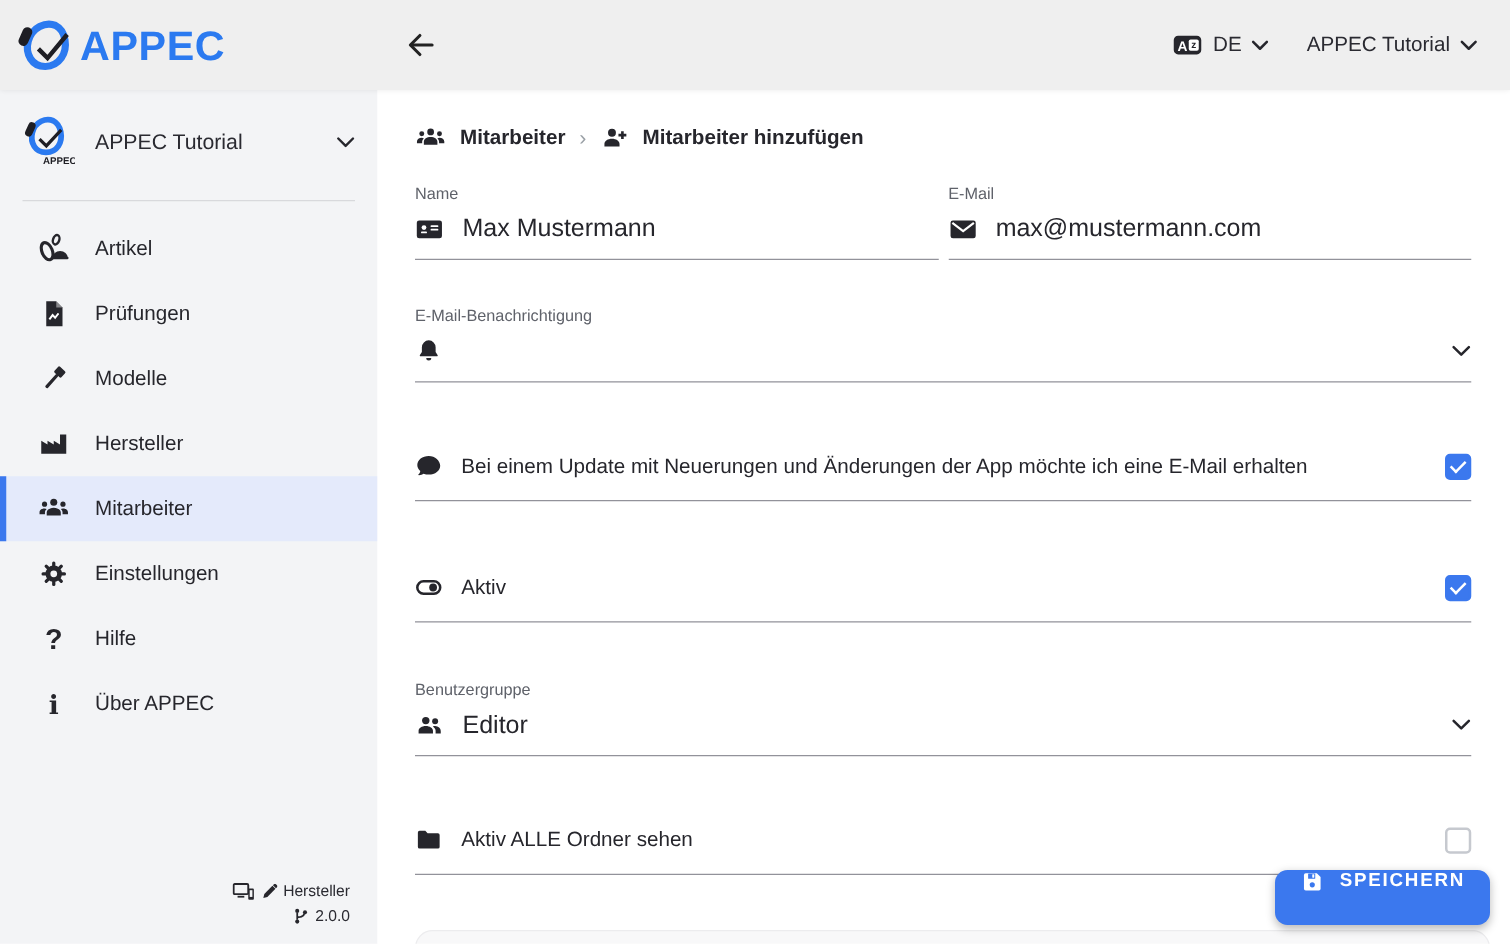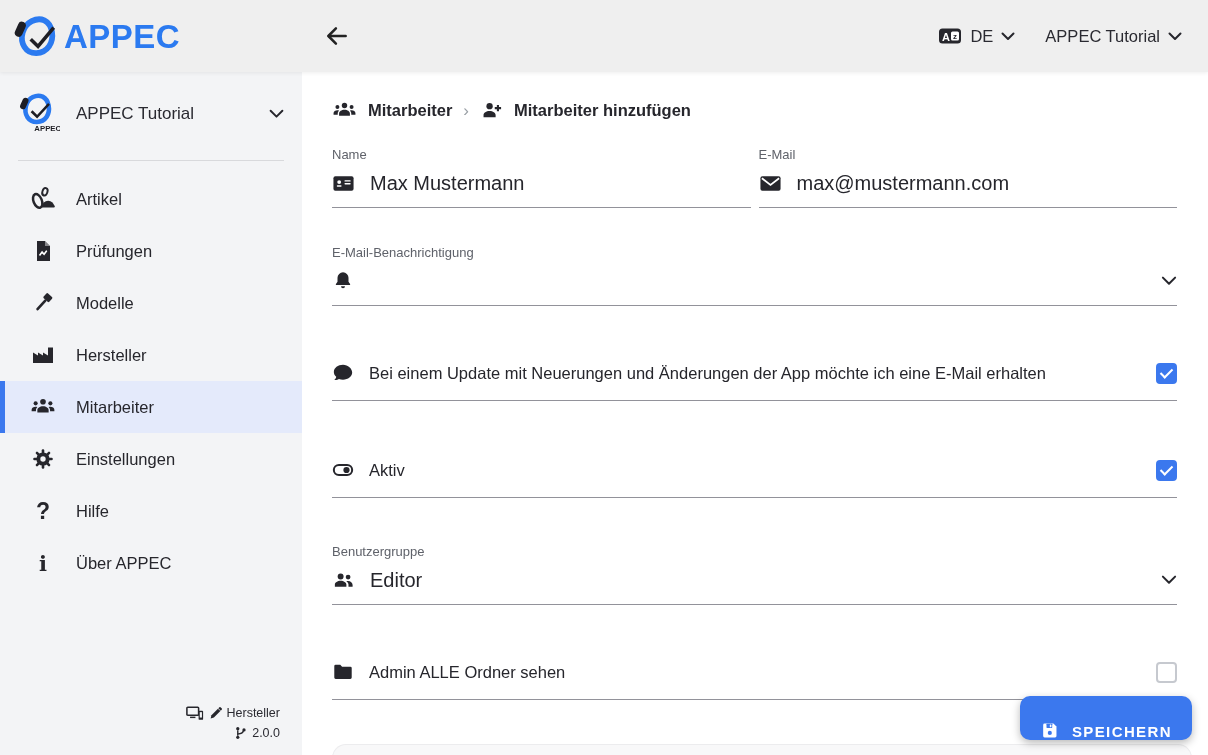--- a/index.html
+++ b/index.html
@@ -83,21 +83,21 @@
   }
 
   .bottom-card{
     margin-top:44px;margin-right:-15px;height:60px;
     background:#f8f8f9;border:1px solid #ececee;border-bottom:none;
     border-radius:14px 14px 0 0;
   }
   .save-btn{
     position:absolute;right:16px;bottom:15px;z-index:5;
     height:44px;padding:0 20px;border:none;border-radius:10px;cursor:pointer;
-    background:#3b78ee;color:#fff;display:flex;align-items:flex-end;gap:13px;
+    background:#3b78ee;color:#fff;display:flex;align-items:flex-start;gap:13px;
     font-family:"Liberation Sans",sans-serif;font-size:15px;font-weight:700;letter-spacing:1.4px;
     box-shadow:0 3px 8px rgba(0,0,0,.28);
   }
 </style>
 </head>
 <body>
 
 <header class="topbar">
   <div class="brand">
     <span>
@@ -401,21 +401,21 @@
         </span>
       </div>
     </div>
 
     <div class="check-row mt-r6">
       <span>
         <svg class="ic" width="22" height="22" viewBox="0 0 24 24" fill="currentColor">
           <path d="M2.5 5.5a1.5 1.5 0 0 1 1.5-1.5h5l2 2.2h9a1.5 1.5 0 0 1 1.5 1.5V18a1.5 1.5 0 0 1-1.5 1.5H4A1.5 1.5 0 0 1 2.5 18z"></path>
         </svg>
       </span>
-      <span>Admin ALLE Ordner sehen</span>
+      <span>Aktiv ALLE Ordner sehen</span>
       <span class="cb"></span>
     </div>
 
     <div class="bottom-card"></div>
 
     <button class="save-btn">
       <span>
         <svg width="19" height="19" viewBox="0 0 24 24" fill="#fff">
           <path d="M4 5a1.8 1.8 0 0 1 1.8-1.8H17L20.8 7v12A1.8 1.8 0 0 1 19 20.8H5.8A1.8 1.8 0 0 1 4 19z"></path>
           <rect x="8.2" y="3.5" width="7.2" height="5.4" rx="0.6" fill="#3b78ee"></rect>

